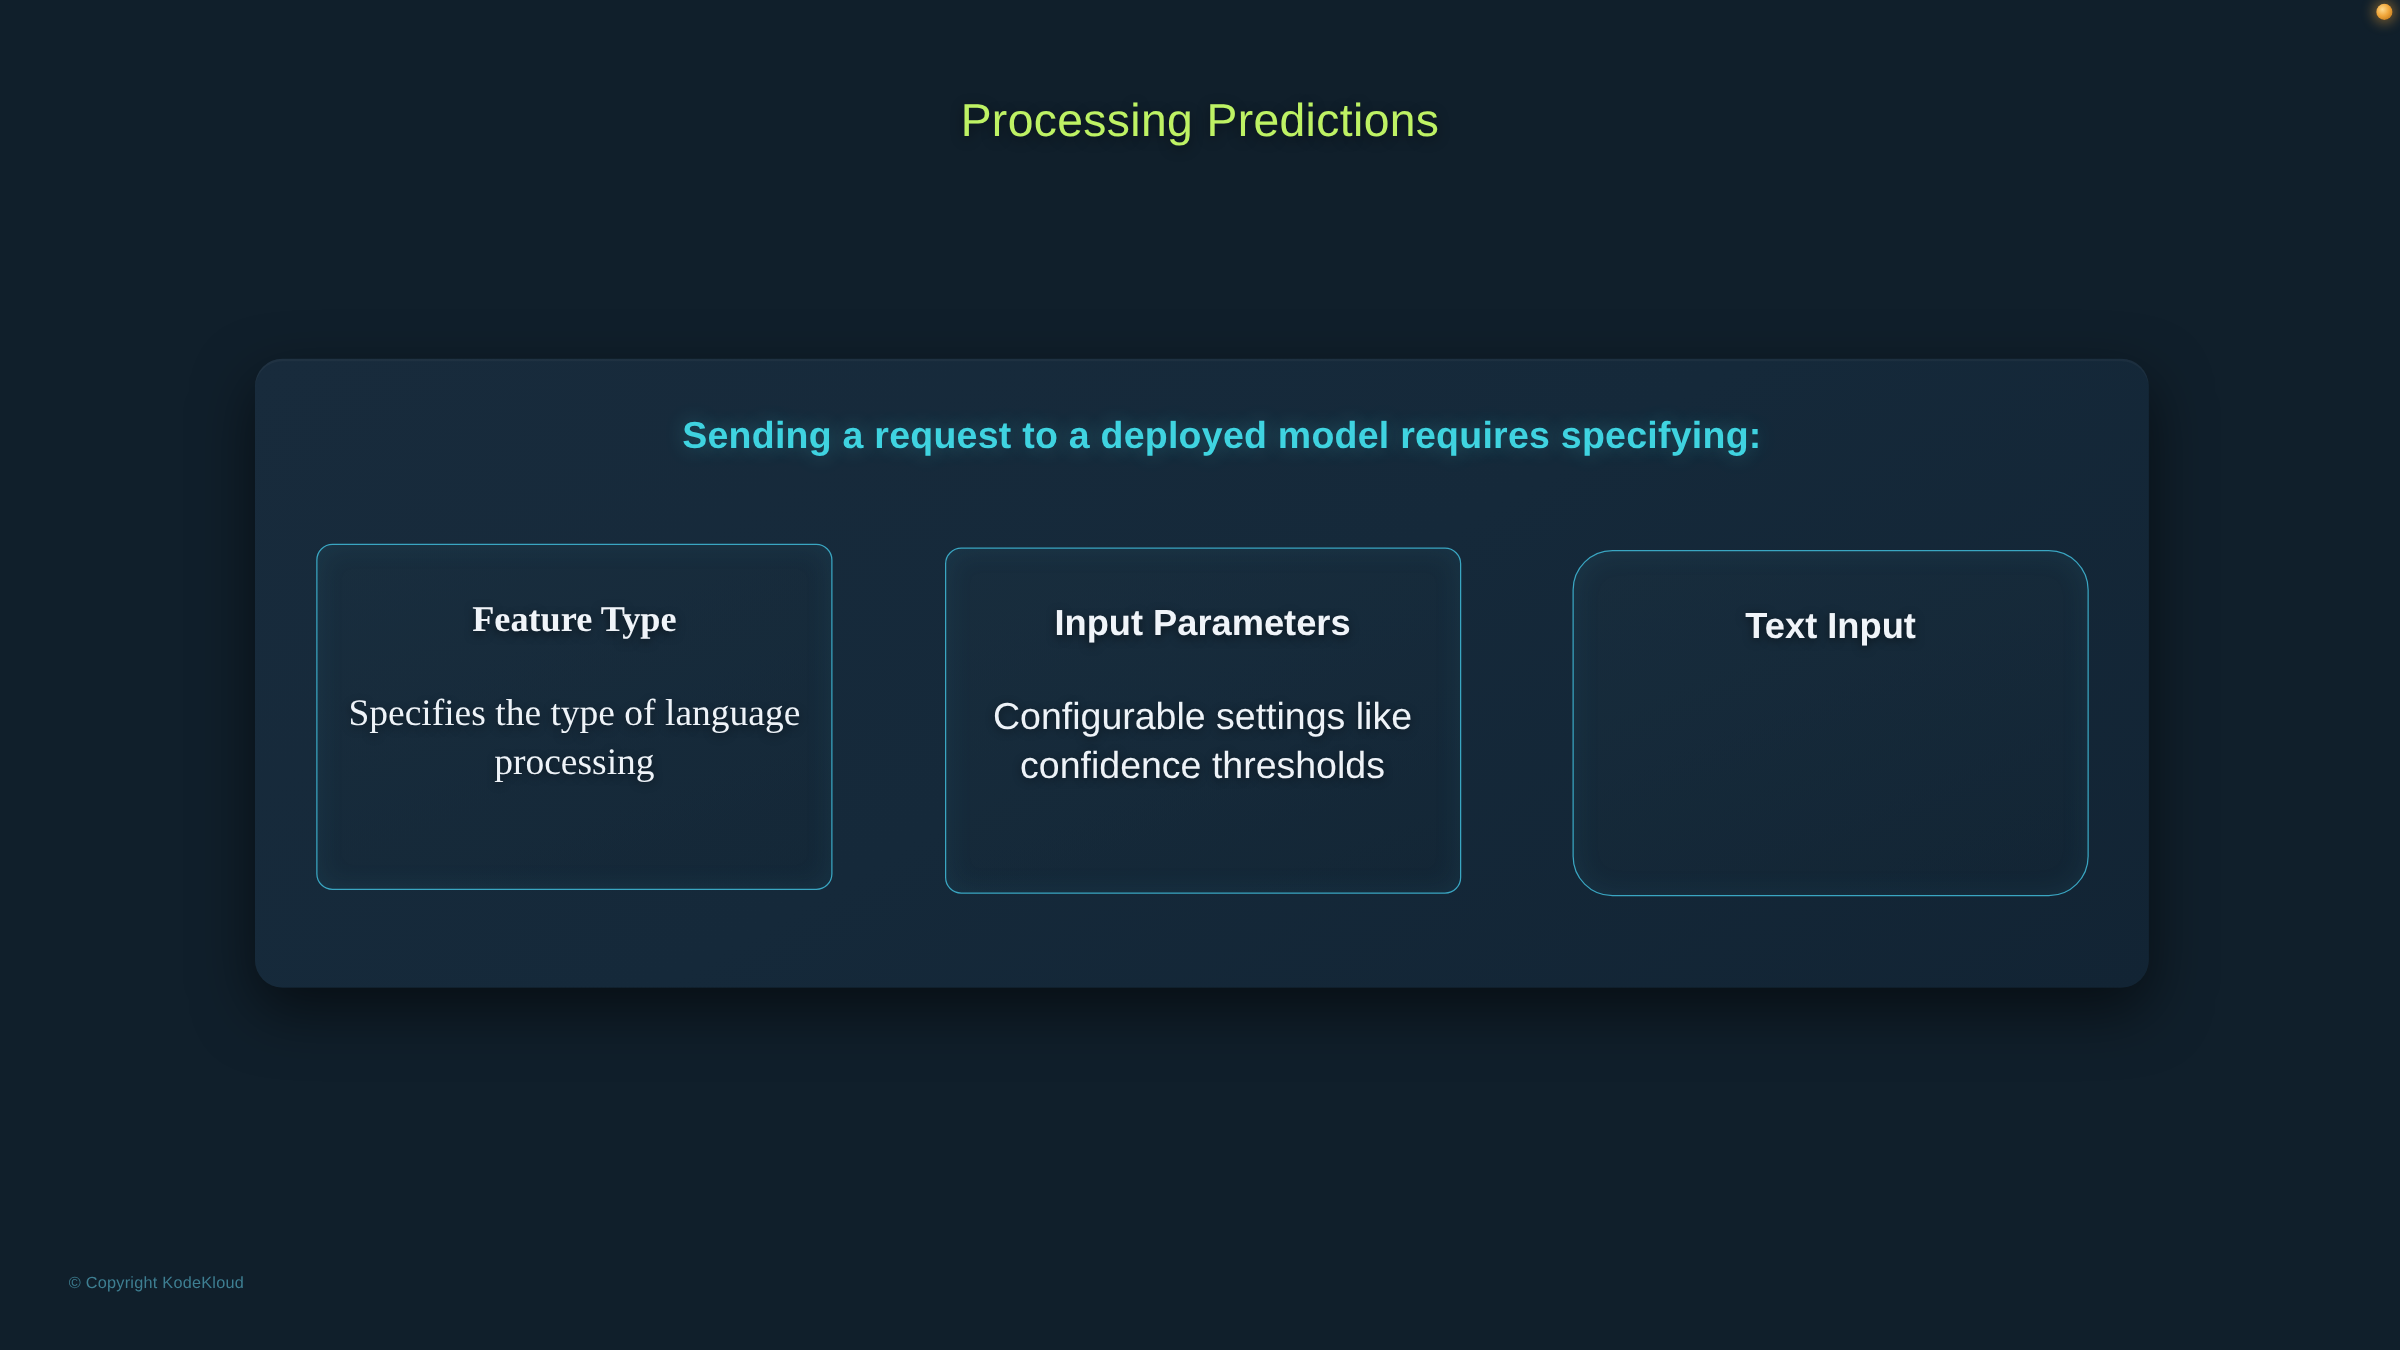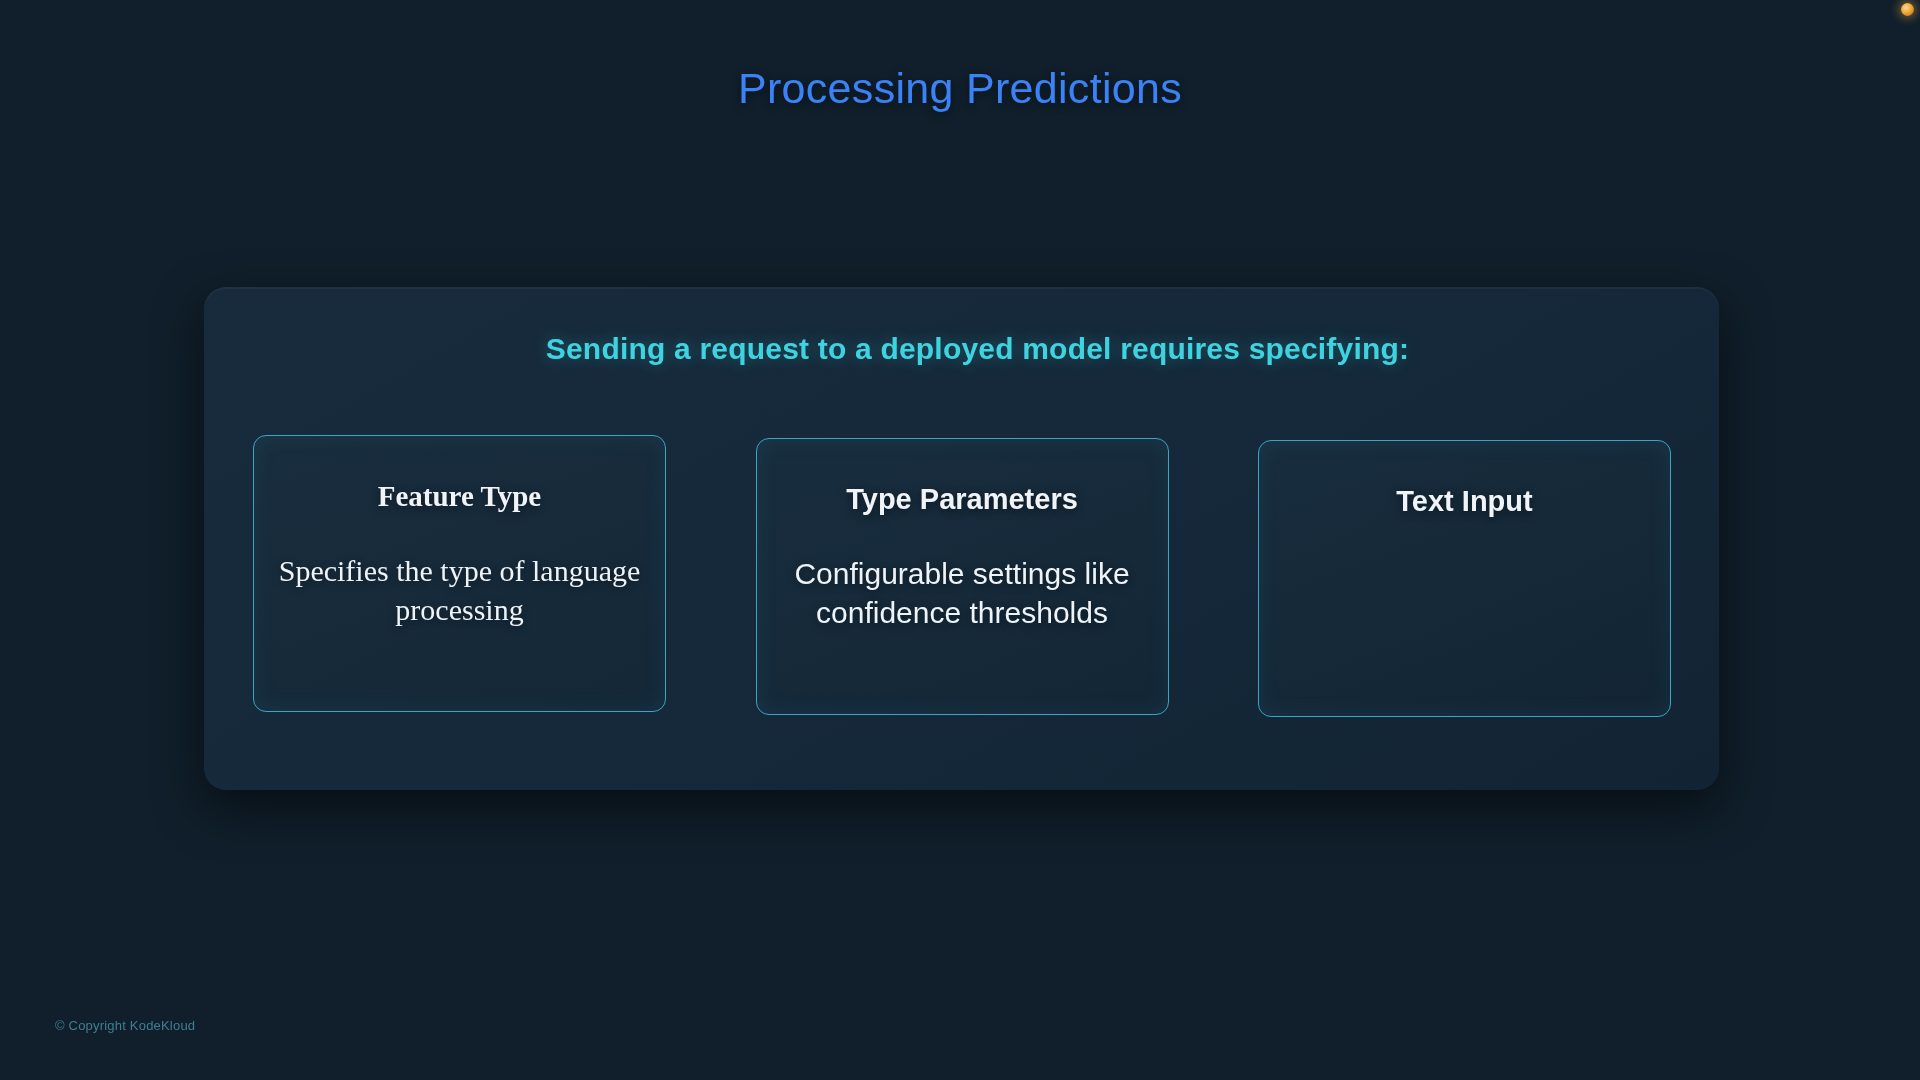--- a/index.html
+++ b/index.html
@@ -24,28 +24,28 @@
     width:13px;
     height:13px;
     border-radius:50%;
     background:radial-gradient(circle at 38% 35%, #ffd98a 0%, #f0a63a 45%, #b06a12 100%);
     box-shadow:0 0 9px 3px rgba(240,166,58,0.40);
   }
 
   
   .slide-title {
     position:absolute;
-    top:64px;
+    top:76px;
     left:0;
     width:1920px;
     text-align:center;
-    font-size:43px;
+    font-size:37px;
     font-weight:400;
     letter-spacing:0.3px;
-    color:#3b82f6;
+    color:#bef264;
     text-shadow:0 2px 10px rgba(0,0,0,0.45);
   }
 
   
   .panel {
     position:absolute;
     left:204px;
     top:287px;
     width:1515px;
     height:503px;
@@ -87,21 +87,21 @@
     border-radius:13px;
     border:1.4px solid #3aa6c2;
     background:linear-gradient(160deg, rgba(26,48,64,0.55) 0%, rgba(18,36,50,0.35) 100%);
     position:relative;
     padding:0 22px;
     box-shadow:0 0 22px rgba(58,166,194,0.10) inset;
   }
 
   .card--1 { margin-top:0px;font-family:Liberation Serif, serif; }
   .card--2 { margin-top:3px; }
-  .card--3 { margin-top:5px; }
+  .card--3 { margin-top:5px;border-radius:32px; }
 
   .card-title {
     position:absolute;
     top:44px;
     left:0;
     width:100%;
     text-align:center;
     font-size:29px;
     font-weight:700;
     color:#f0f4f9;
@@ -144,21 +144,21 @@
   <h2 class="panel-heading">Sending a request to a deployed model requires specifying:</h2>
 
   <div class="card-row">
 
     <div class="card card--1">
       <div class="card-title">Feature Type</div>
       <div class="card-desc">Specifies the type of language processing</div>
     </div>
 
     <div class="card card--2">
-      <div class="card-title">Type Parameters</div>
+      <div class="card-title">Input Parameters</div>
       <div class="card-desc">Configurable settings like confidence thresholds</div>
     </div>
 
     <div class="card card--3">
       <div class="card-title">Text Input</div>
     </div>
 
   </div>
 </section>
 

